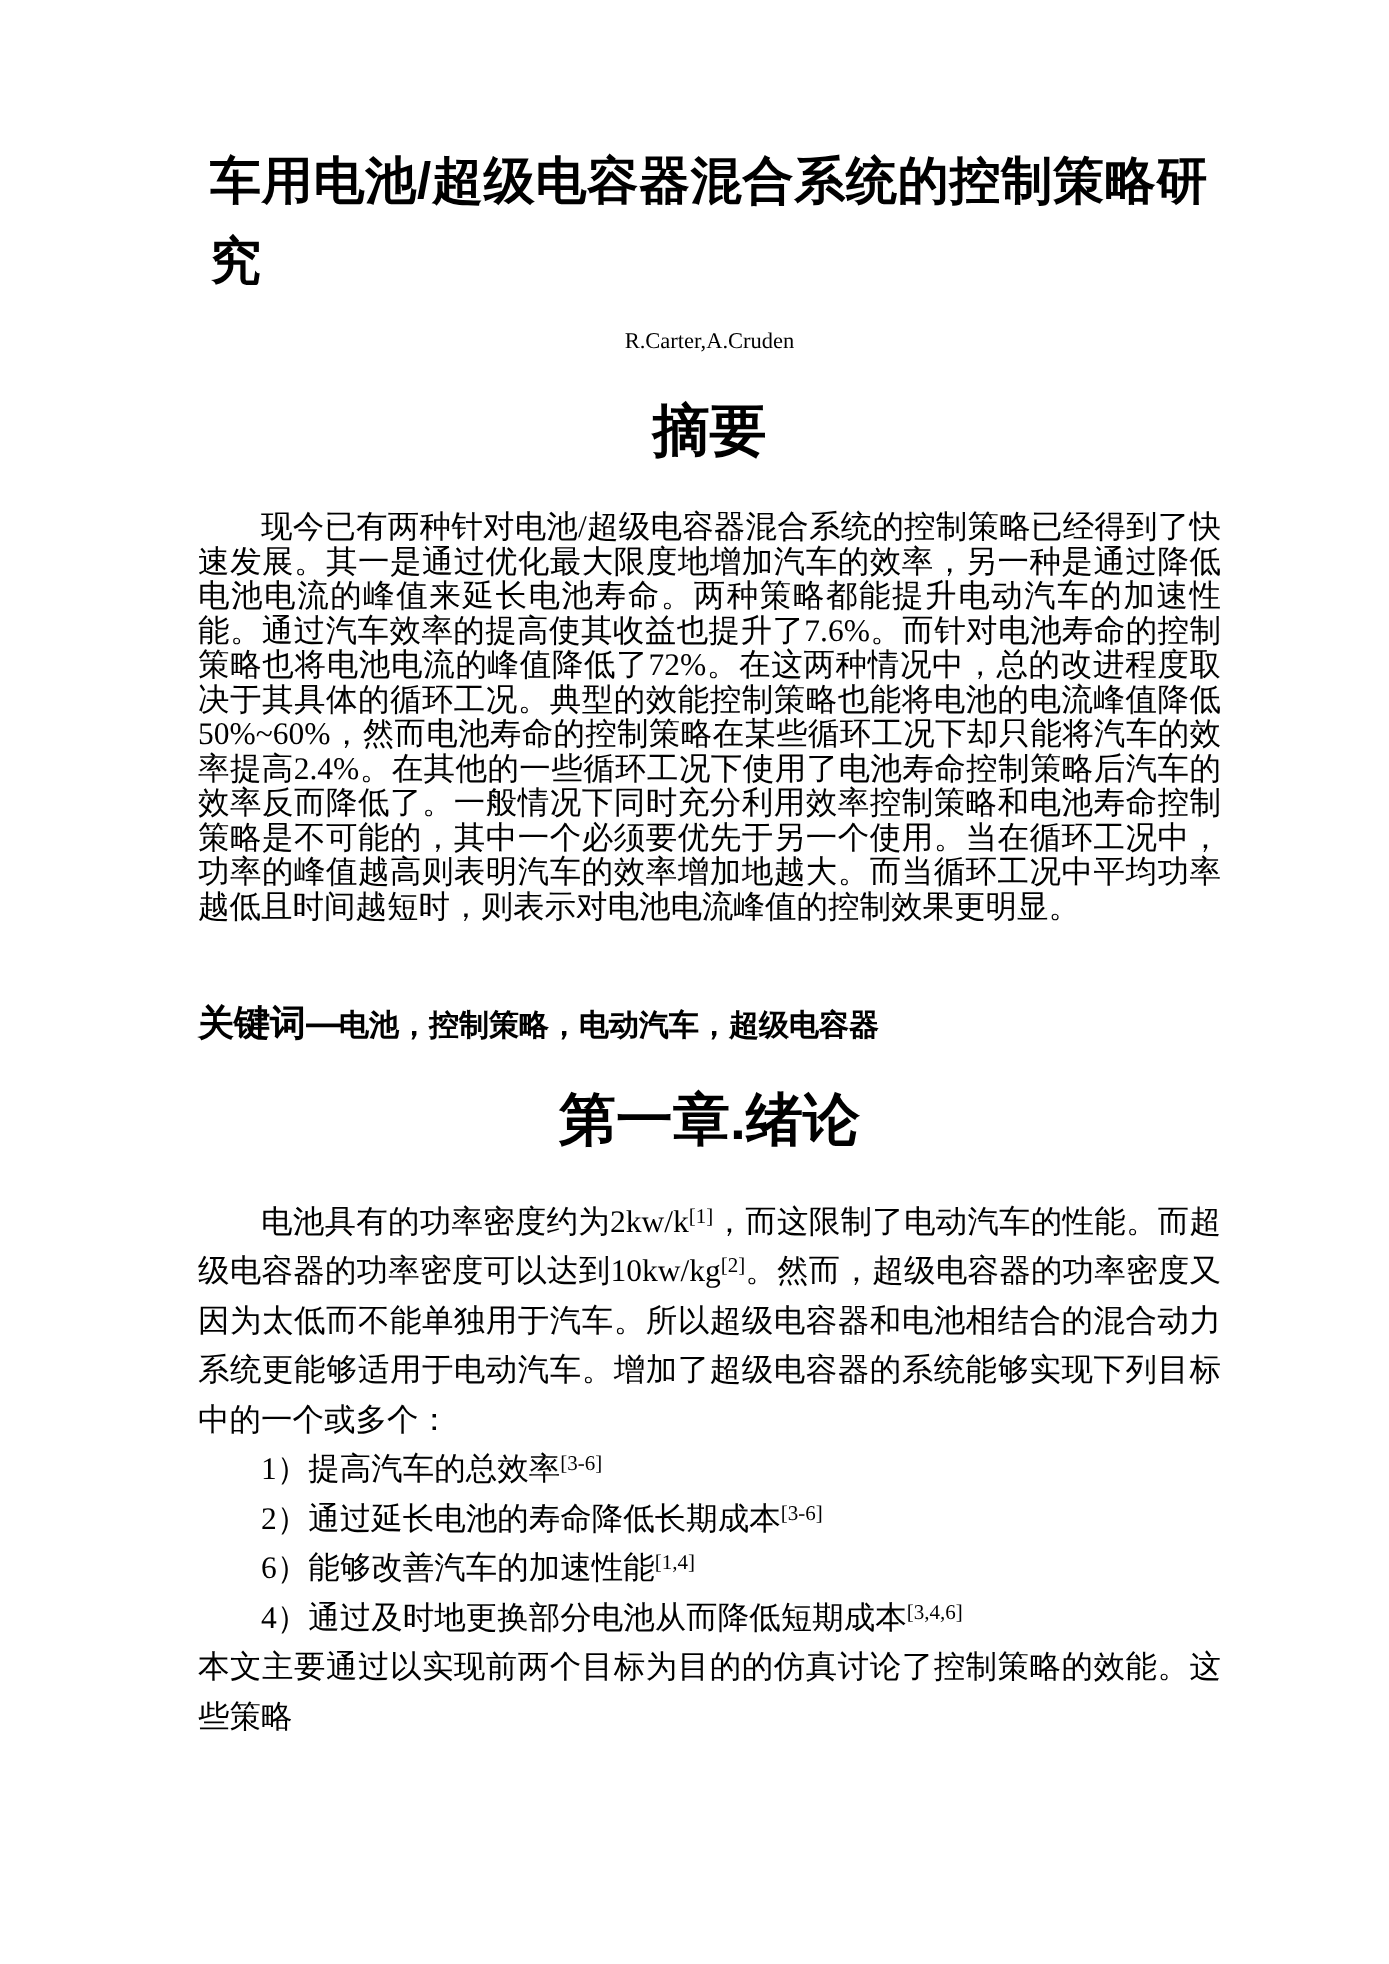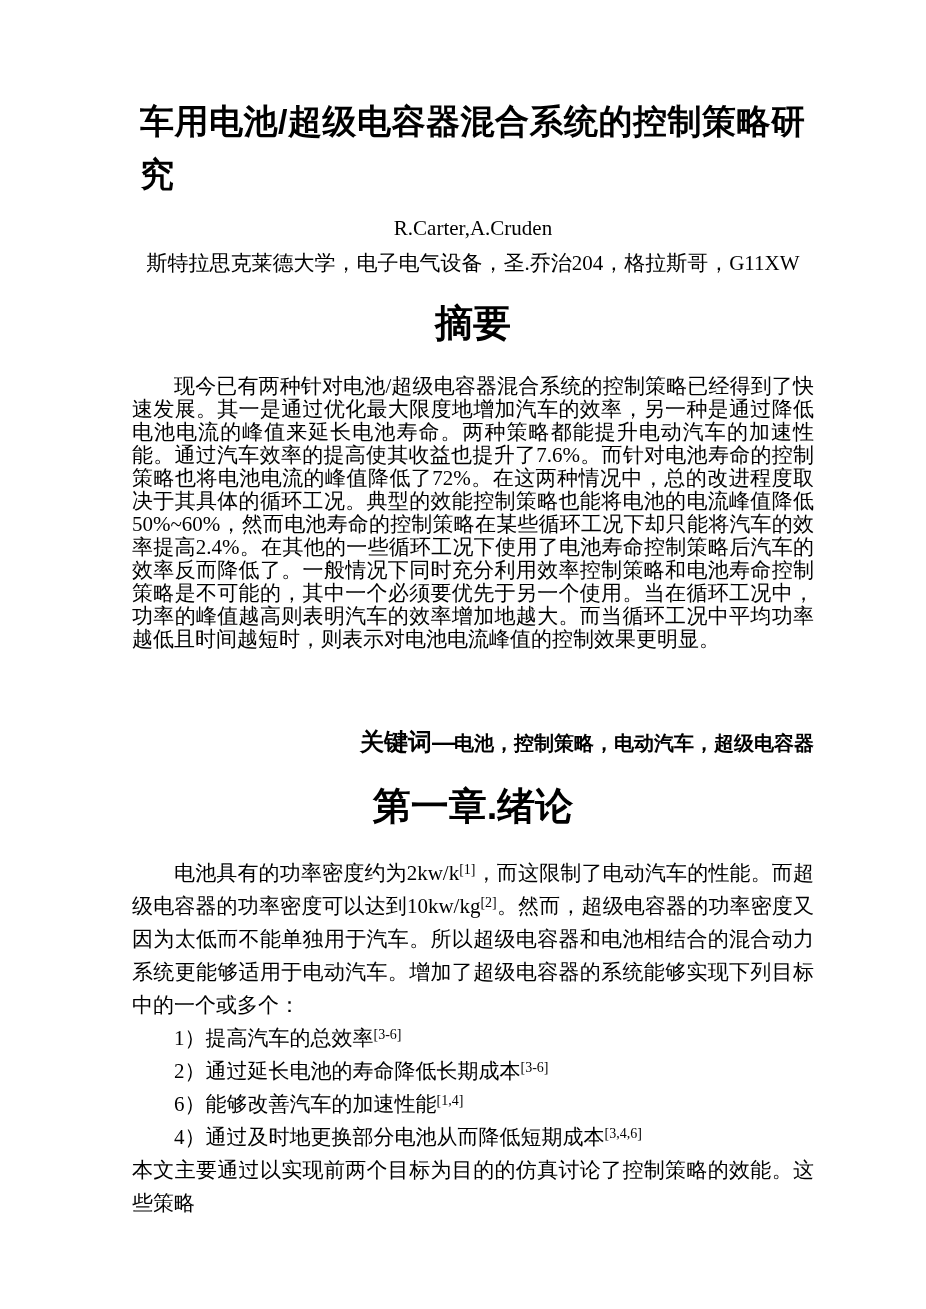--- a/index.html
+++ b/index.html
@@ -24,21 +24,21 @@
     font-family: "Liberation Sans", sans-serif;
     font-weight: bold;
     font-size: 34px;
     line-height: 53px;
     padding-top: 95px;
     margin: 0 0 0 8px;
     letter-spacing: 0.5px;
   }
   .authors-line {
     text-align: center;
-    font-size: 21px;
+    font-size: 15px;
     line-height: 28px;
     margin-top: 13px;
   }
   .affiliation-line {
     text-align: center;
     font-size: 21px;
     line-height: 28px;
     margin-top: 7px;
   }
   .section-heading {
@@ -50,25 +50,24 @@
   }
   .abstract-heading { margin-top: 26px; }
   .abstract-body {
     font-size: 21px;
     line-height: 23px;
     text-align: justify;
     text-indent: 2em;
     margin-top: 20px;
   }
   .keywords-line {
-    margin-top: 76px;
+    margin-top: 52px;
     font-family: "Liberation Sans", sans-serif;
     font-weight: bold;
     line-height: 30px;
-    text-align: right;
   }
   .keywords-line .kw-label { font-size: 24px; }
   .keywords-line .kw-sep   { font-size: 24px; letter-spacing: -2px; }
   .keywords-line .kw-terms { font-size: 20px; }
   .chapter-heading { margin-top: 26px; }
   .intro-block {
     font-size: 21px;
     line-height: 33px;
     margin-top: 30px;
   }
@@ -93,21 +92,20 @@
 </head>
 <body>
 
 <div class="page">
   <div class="content">
 
     <h1 class="doc-title">车用电池/超级电容器混合系统的控制策略研究</h1>
 
     <div class="authors-line">R.Carter,A.Cruden</div>
 
-    <div class="affiliation-line">斯特拉思克莱德大学，电子电气设备，圣.乔治204，格拉斯哥，G11XW</div>
 
     <h2 class="section-heading abstract-heading">摘要</h2>
 
     <p class="abstract-body">现今已有两种针对电池/超级电容器混合系统的控制策略已经得到了快速发展。其一是通过优化最大限度地增加汽车的效率，另一种是通过降低电池电流的峰值来延长电池寿命。两种策略都能提升电动汽车的加速性能。通过汽车效率的提高使其收益也提升了7.6%。而针对电池寿命的控制策略也将电池电流的峰值降低了72%。在这两种情况中，总的改进程度取决于其具体的循环工况。典型的效能控制策略也能将电池的电流峰值降低50%~60%，然而电池寿命的控制策略在某些循环工况下却只能将汽车的效率提高2.4%。在其他的一些循环工况下使用了电池寿命控制策略后汽车的效率反而降低了。一般情况下同时充分利用效率控制策略和电池寿命控制策略是不可能的，其中一个必须要优先于另一个使用。当在循环工况中，功率的峰值越高则表明汽车的效率增加地越大。而当循环工况中平均功率越低且时间越短时，则表示对电池电流峰值的控制效果更明显。</p>
 
     <div class="keywords-line">
       <span class="kw-label">关键词</span><span class="kw-sep">—</span><span class="kw-terms">电池，控制策略，电动汽车，超级电容器</span>
     </div>
 
     <h2 class="section-heading chapter-heading">第一章.绪论</h2>

